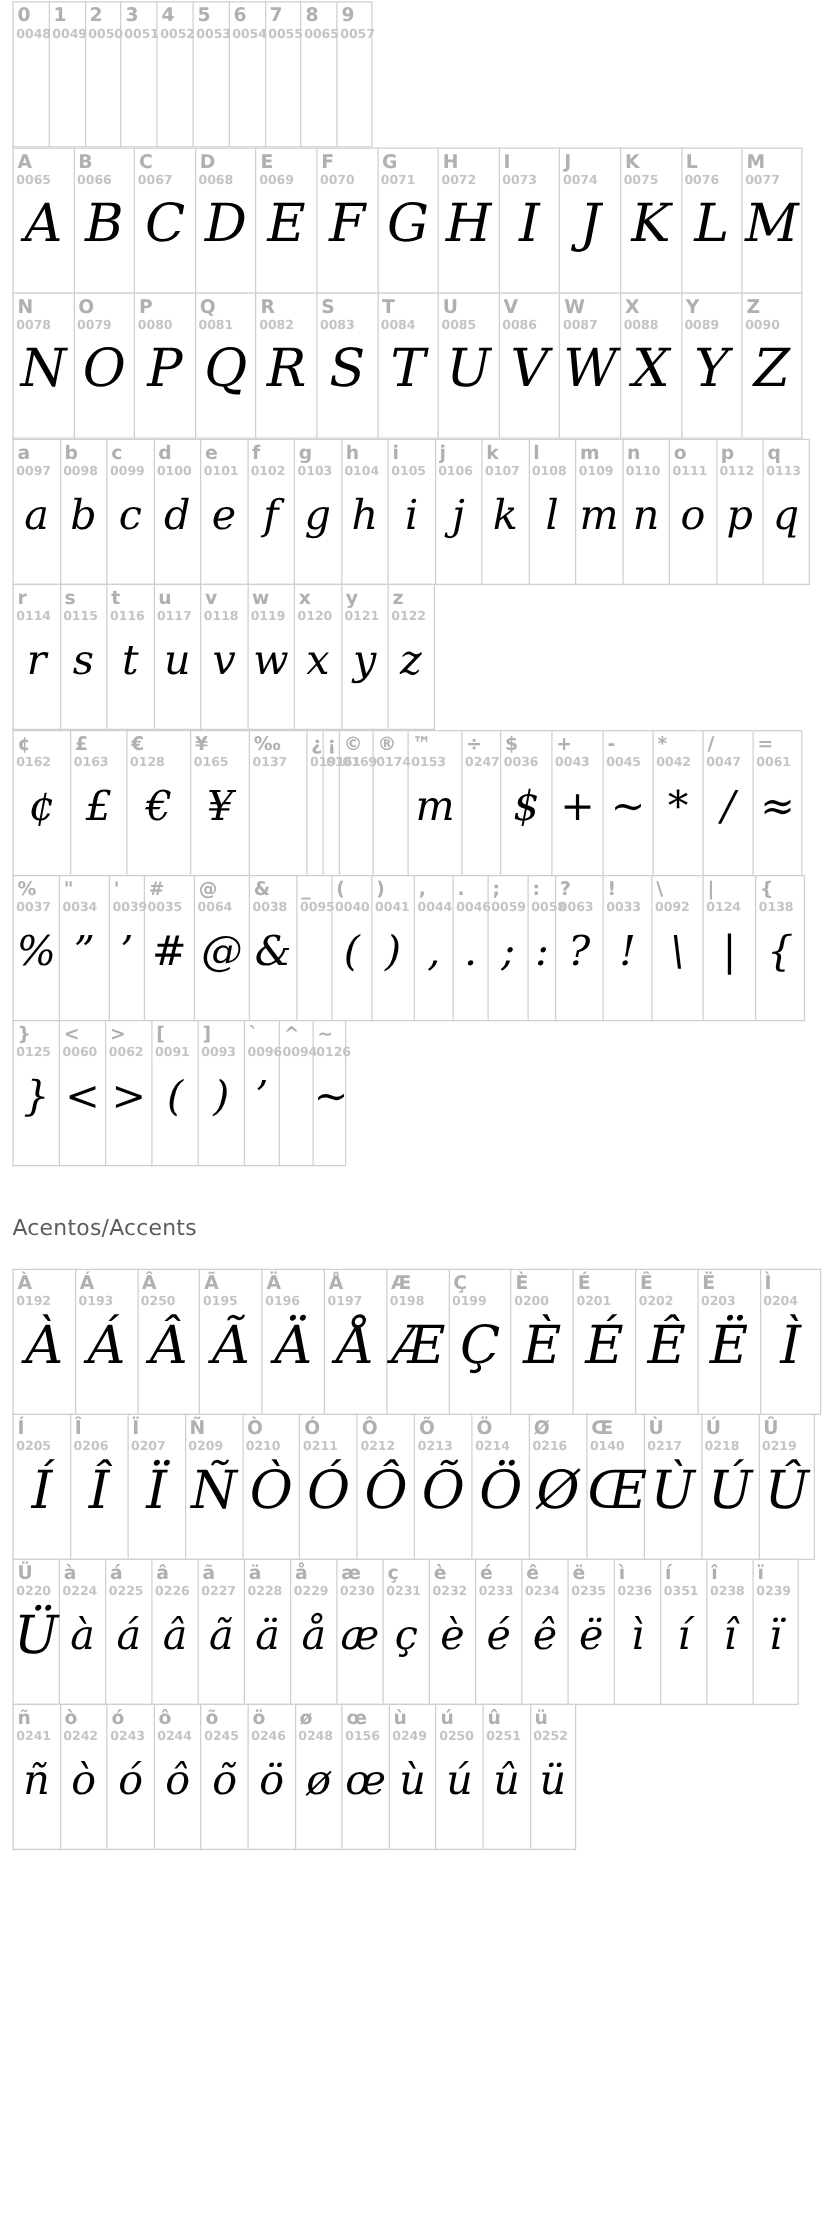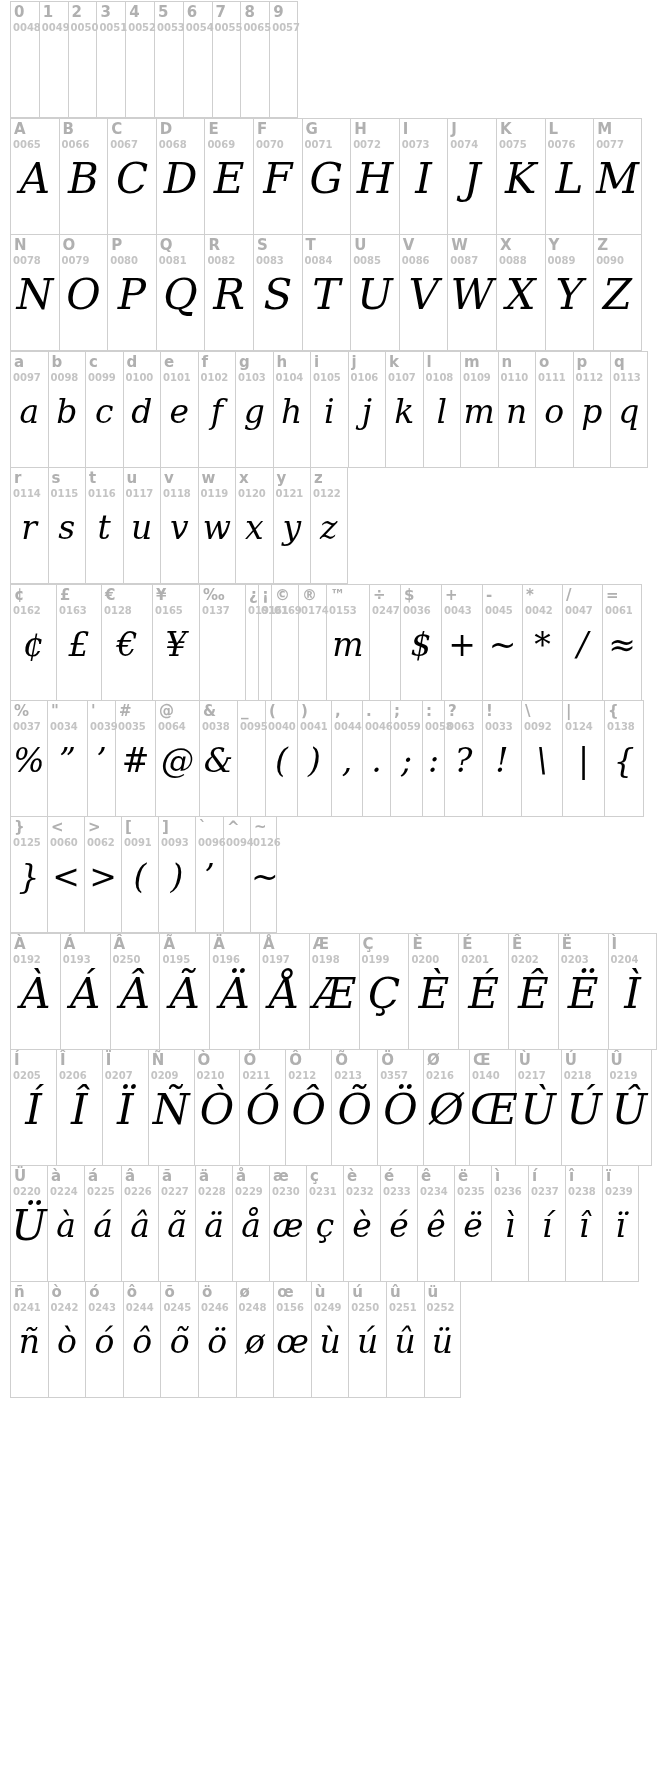--- a/index.html
+++ b/index.html
@@ -562,20 +562,21 @@
             <span class="ref">^</span>
             <span class="code">0094</span>
           </div>
           <div class="cell" style="width: 27px;">
             <span class="ref">~</span>
             <span class="code">0126</span>
             <span class="glyph" style="font-size: 33px;">~</span>
           </div>
         </div>
       </div>
+      <h2 class="section-title">Acentos/Accents</h2>
       <div class="grid">
         <div class="row">
           <div class="cell" style="width: 49.8px;">
             <span class="ref">À</span>
             <span class="code">0192</span>
             <span class="glyph" style="font-size: 42px;">À</span>
           </div>
           <div class="cell" style="width: 49.8px;">
             <span class="ref">Á</span>
             <span class="code">0193</span>
@@ -673,21 +674,21 @@
             <span class="code">0212</span>
             <span class="glyph" style="font-size: 42px;">Ô</span>
           </div>
           <div class="cell" style="width: 45.9px;">
             <span class="ref">Õ</span>
             <span class="code">0213</span>
             <span class="glyph" style="font-size: 42px;">Õ</span>
           </div>
           <div class="cell" style="width: 45.9px;">
             <span class="ref">Ö</span>
-            <span class="code">0357</span>
+            <span class="code">0214</span>
             <span class="glyph" style="font-size: 42px;">Ö</span>
           </div>
           <div class="cell" style="width: 45.9px;">
             <span class="ref">Ø</span>
             <span class="code">0216</span>
             <span class="glyph" style="font-size: 42px;">Ø</span>
           </div>
           <div class="cell" style="width: 45.9px;">
             <span class="ref">Œ</span>
             <span class="code">0140</span>
@@ -775,21 +776,21 @@
             <span class="code">0235</span>
             <span class="glyph" style="font-size: 33px;">ë</span>
           </div>
           <div class="cell" style="width: 37px;">
             <span class="ref">ì</span>
             <span class="code">0236</span>
             <span class="glyph" style="font-size: 33px;">ì</span>
           </div>
           <div class="cell" style="width: 37px;">
             <span class="ref">í</span>
-            <span class="code">0237</span>
+            <span class="code">0351</span>
             <span class="glyph" style="font-size: 33px;">í</span>
           </div>
           <div class="cell" style="width: 37px;">
             <span class="ref">î</span>
             <span class="code">0238</span>
             <span class="glyph" style="font-size: 33px;">î</span>
           </div>
           <div class="cell" style="width: 37px;">
             <span class="ref">ï</span>
             <span class="code">0239</span>

